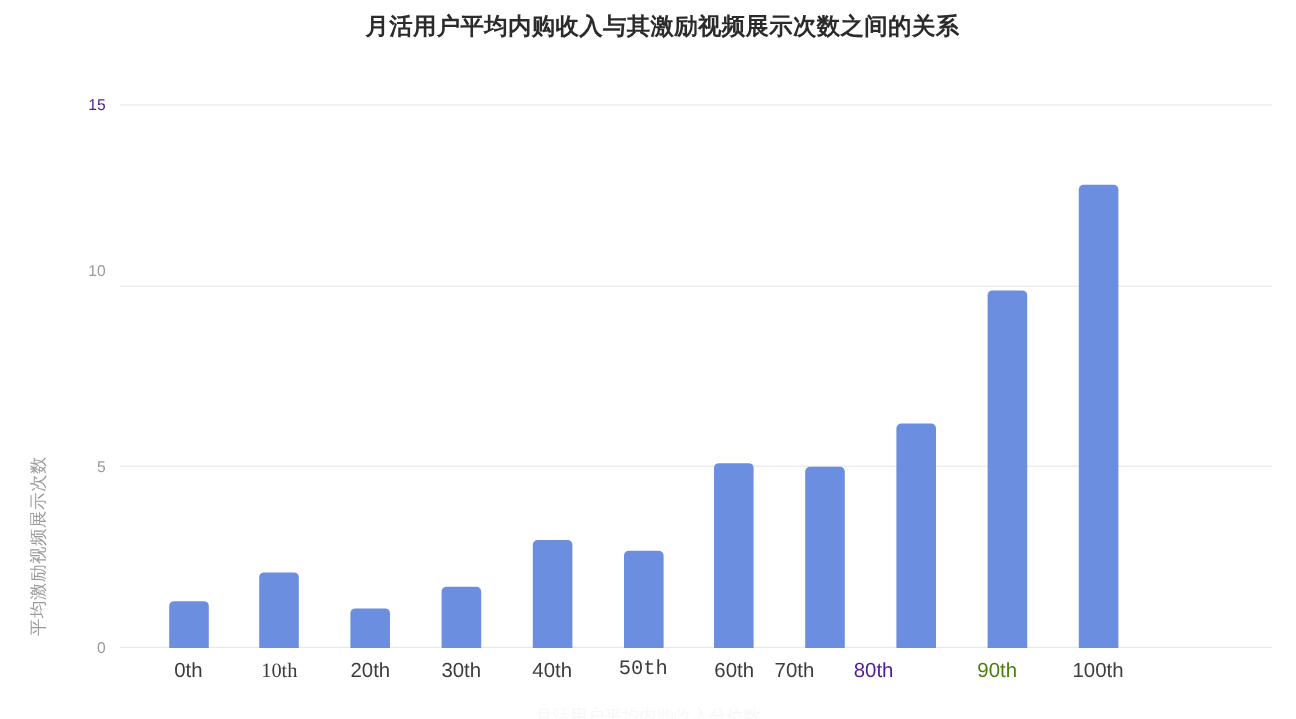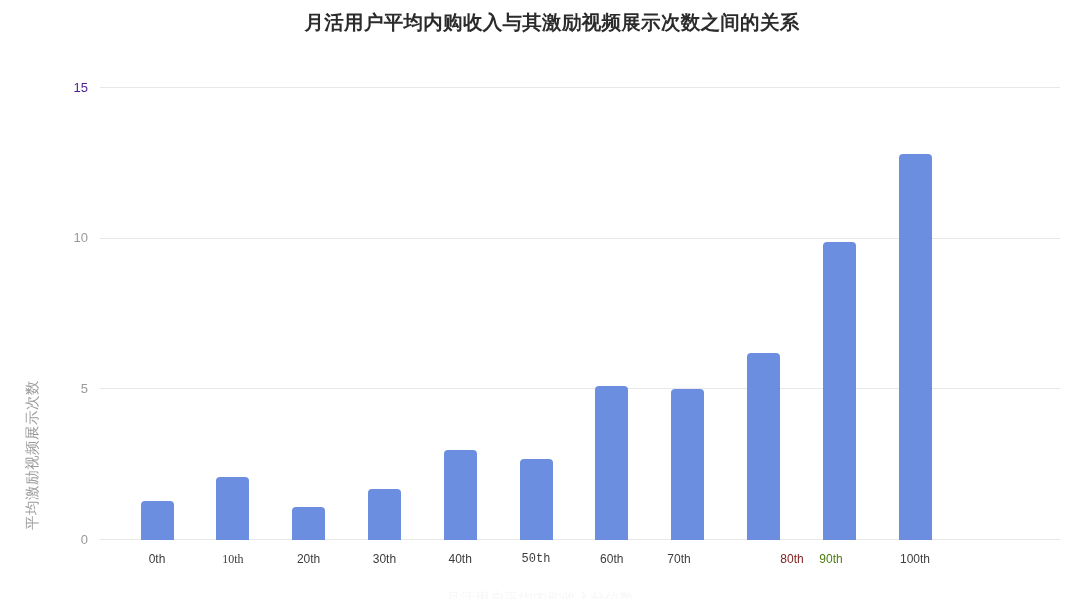--- a/index.html
+++ b/index.html
@@ -89,21 +89,21 @@
     background: #6b8ee0;
     border-top-left-radius: 4px;
     border-top-right-radius: 4px;
   }
 
   .xtick {
     position: absolute;
     top: 551px;
     width: 80px;
     text-align: center;
-    font-size: 12px;
+    font-size: 17px;
     color: #3c3c3c;
     line-height: 16px;
   }
 
   
   .xlabel-clip {
     position: absolute;
     left: 0;
     top: 589px;
     width: 1080px;
@@ -144,33 +144,33 @@
       <div class="bar" title="60th: 5.1" style="left: 495.3px; height: 153.68px; background: rgb(107, 142, 224);"></div>
       <div class="bar" title="70th: 5" style="left: 571.1px; height: 150.667px; background: rgb(107, 142, 224);"></div>
       <div class="bar" title="80th: 6.2" style="left: 646.9px; height: 186.827px; background: rgb(107, 142, 224);"></div>
       <div class="bar" title="90th: 9.9" style="left: 722.7px; height: 298.32px; background: rgb(107, 142, 224);"></div>
       <div class="bar" title="100th: 12.8" style="left: 798.5px; height: 385.707px; background: rgb(107, 142, 224);"></div>
     </div>
 
   <div id="ytick-layer">
       <div class="ytick" style="left: 48px; top: 533px; color: rgb(154, 154, 154);">0</div>
       <div class="ytick" style="left: 48px; top: 382.333px; color: rgb(154, 154, 154);">5</div>
-      <div class="ytick" style="left: 48px; top: 231px; color: rgb(154, 154, 154);">10</div>
+      <div class="ytick" style="left: 48px; top: 219px; color: rgb(154, 154, 154);">10</div>
       <div class="ytick" style="left: 48px; top: 81px; color: #4c1d95;">15</div>
     </div>
   <div id="xtick-layer">
       <div class="xtick" style="left: 117px; color: rgb(60, 60, 60);">0th</div>
       <div class="xtick" style="left: 192.8px; color: rgb(60, 60, 60); font-family: Liberation Serif, serif;">10th</div>
       <div class="xtick" style="left: 268.6px; color: rgb(60, 60, 60);">20th</div>
       <div class="xtick" style="left: 344.4px; color: rgb(60, 60, 60);">30th</div>
       <div class="xtick" style="left: 420.2px; color: rgb(60, 60, 60);">40th</div>
       <div class="xtick" style="left: 496px; color: rgb(60, 60, 60); font-family: Liberation Mono, monospace;">50th</div>
       <div class="xtick" style="left: 571.8px; color: rgb(60, 60, 60); text-align: center;">60th</div>
-      <div class="xtick" style="left: 639px; color: rgb(60, 60, 60);">70th</div>
-      <div class="xtick" style="left: 752px; color: #7f1d1d;">80th</div>
+      <div class="xtick" style="left: 622px; color: rgb(60, 60, 60);">70th</div>
+      <div class="xtick" style="left: 688px; color: #4c1d95;">80th</div>
       <div class="xtick" style="left: 791px; color: #4d7c0f;">90th</div>
       <div class="xtick" style="left: 875px; color: #404040;">100th</div>
     </div>
 
   <div class="xlabel-clip">
     <span>月活用户平均内购收入分位数</span>
   </div>
 
 </div>
 

